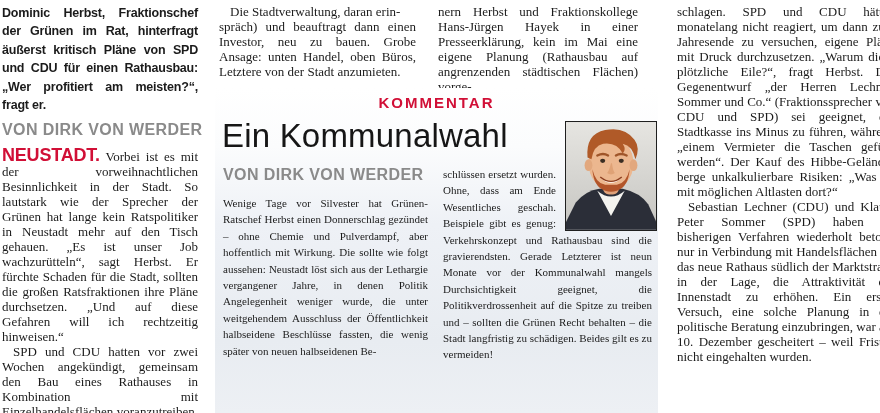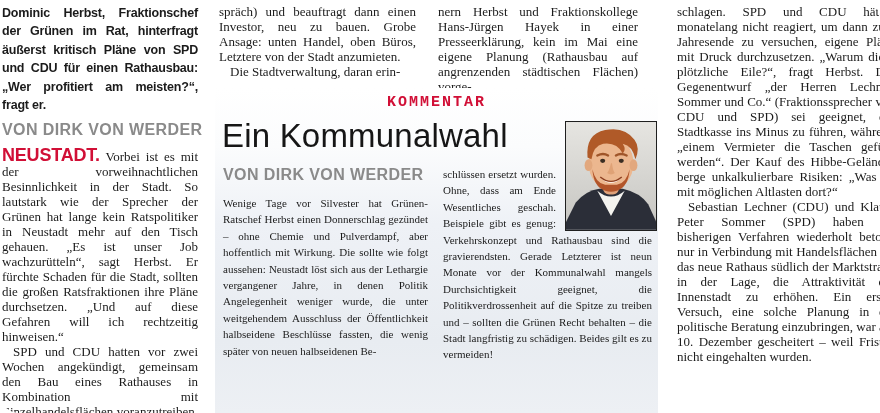--- a/index.html
+++ b/index.html
@@ -8,21 +8,20 @@
     --ink:#1b1b1b;
   }
   html,body{margin:0;padding:0;background:#ffffff;}
   .page{
     position:relative;
     width:880px;height:413px;
     background:#ffffff;
     overflow:hidden;
     color:var(--ink);
     font-family:"Liberation Serif", serif;
-    border-radius:19px;
   }
   .abs{position:absolute;}
   
   .col1{left:2px;top:4px;width:196px;}
   .col2top{left:219px;top:4px;width:197px;}
   .col3top{left:438px;top:4px;width:200px;}
   .col4{left:660px;top:4px;width:218px;margin-left:17px;}
   p.body{
     margin:0;
     font-size:13px;
@@ -59,21 +58,21 @@
     letter-spacing:-0.2px;
   }
   
   .kbox{
     left:215px;top:88px;width:443px;height:325px;
     background:linear-gradient(180deg,#ffffff 0%,#fbfcfd 18%,#eef1f6 42%,#e8ecf1 78%,#edf0f4 100%);
   }
   .kicker{
     margin-top:6px;
     text-align:center;
-    font-family:Liberation Mono, monospace;
+    font-family:Liberation Sans, sans-serif;
     font-weight:bold;
     font-size:15px;
     letter-spacing:2px;
     color:var(--red);
   }
   .headline{
     margin:7px 0 0 7px;
     font-family:"Liberation Sans", sans-serif;
     font-weight:400;
     font-size:33px;
@@ -122,22 +121,22 @@
 <div class="page">
 
   <div class="abs col1">
     <p class="intro">Dominic Herbst, Fraktionschef der Grünen im Rat, hinterfragt äußerst kritisch Pläne von SPD und CDU für einen Rathausbau: „Wer profitiert am meisten?“, fragt er.</p>
     <div class="byline">VON DIRK VON WERDER</div>
     <p class="body"><span class="dateline">NEUSTADT.</span> <span>Vorbei ist es mit der vorweihnachtlichen Besinnlichkeit in der Stadt. So lautstark wie der Sprecher der Grünen hat lange kein Ratspolitiker in Neustadt mehr auf den Tisch gehauen. „Es ist unser Job wachzurütteln“, sagt Herbst. Er fürchte Schaden für die Stadt, sollten die großen Ratsfraktionen ihre Pläne durchsetzen. „Und auf diese Gefahren will ich rechtzeitig hinweisen.“</span></p>
     <p class="body indent">SPD und CDU hatten vor zwei Wochen angekündigt, gemeinsam den Bau eines Rathauses in Kombination mit Einzelhandelsflächen voranzutreiben. Ihr Weg: Die Stadt kauft das frühere Hibbe-Gelände (bis zu 2 Millionen Euro sind im Ge-</p>
   </div>
 
   <div class="abs col2top">
+    <p class="body indent">Die Stadtverwaltung, daran erin-</p>
     <p class="body">spräch) und beauftragt dann einen Investor, neu zu bauen. Grobe Ansage: unten Handel, oben Büros, Letztere von der Stadt anzumieten.</p>
-    <p class="body indent">Die Stadtverwaltung, daran erin-</p>
   </div>
 
   <div class="abs col3top">
     <p class="body">nern Herbst und Fraktionskollege Hans-Jürgen Hayek in einer Presseerklärung, kein im Mai eine eigene Planung (Rathausbau auf angrenzenden städtischen Flächen) vorge-</p>
   </div>
 
   <div class="abs col4">
     <p class="body">schlagen. SPD und CDU hätten monatelang nicht reagiert, um dann zum Jahresende zu versuchen, eigene Pläne mit Druck durchzusetzen. „Warum diese plötzliche Eile?“, fragt Herbst. Der Gegenentwurf „der Herren Lechner, Sommer und Co.“ (Fraktionssprecher von CDU und SPD) sei geeignet, die Stadtkasse ins Minus zu führen, während „einem Vermieter die Taschen gefüllt werden“. Der Kauf des Hibbe-Geländes berge unkalkulierbare Risiken: „Was ist mit möglichen Altlasten dort?“</p>
     <p class="body indent">Sebastian Lechner (CDU) und Klaus-Peter Sommer (SPD) haben im bisherigen Verfahren wiederholt betont, nur in Verbindung mit Handelsflächen sei das neue Rathaus südlich der Marktstraße in der Lage, die Attraktivität der Innenstadt zu erhöhen. Ein erster Versuch, eine solche Planung in die politische Beratung einzubringen, war am 10. Dezember gescheitert – weil Fristen nicht eingehalten wurden.</p>
   </div>

